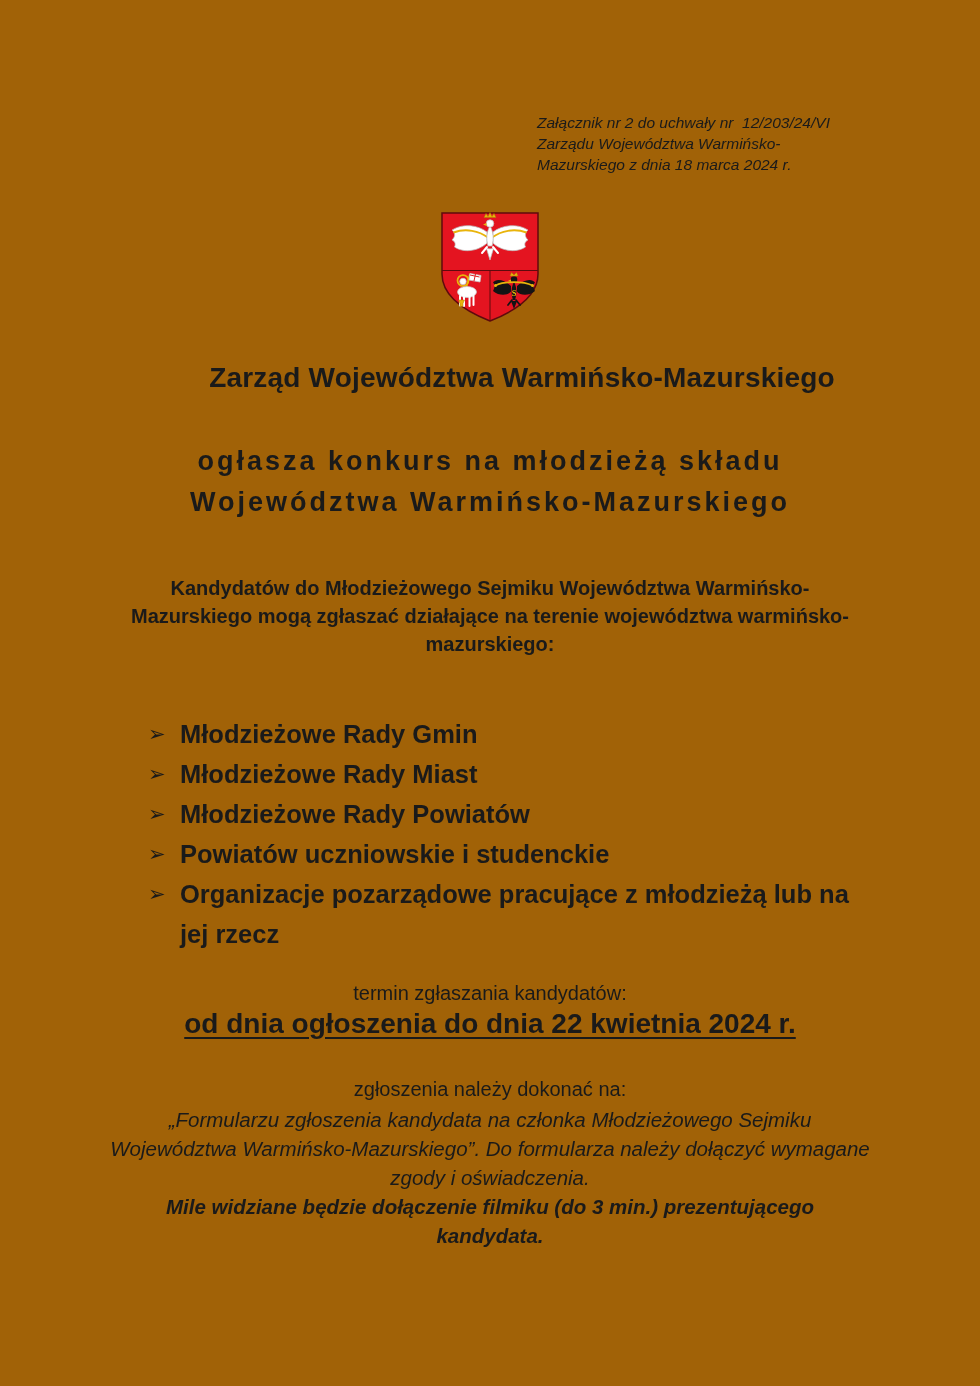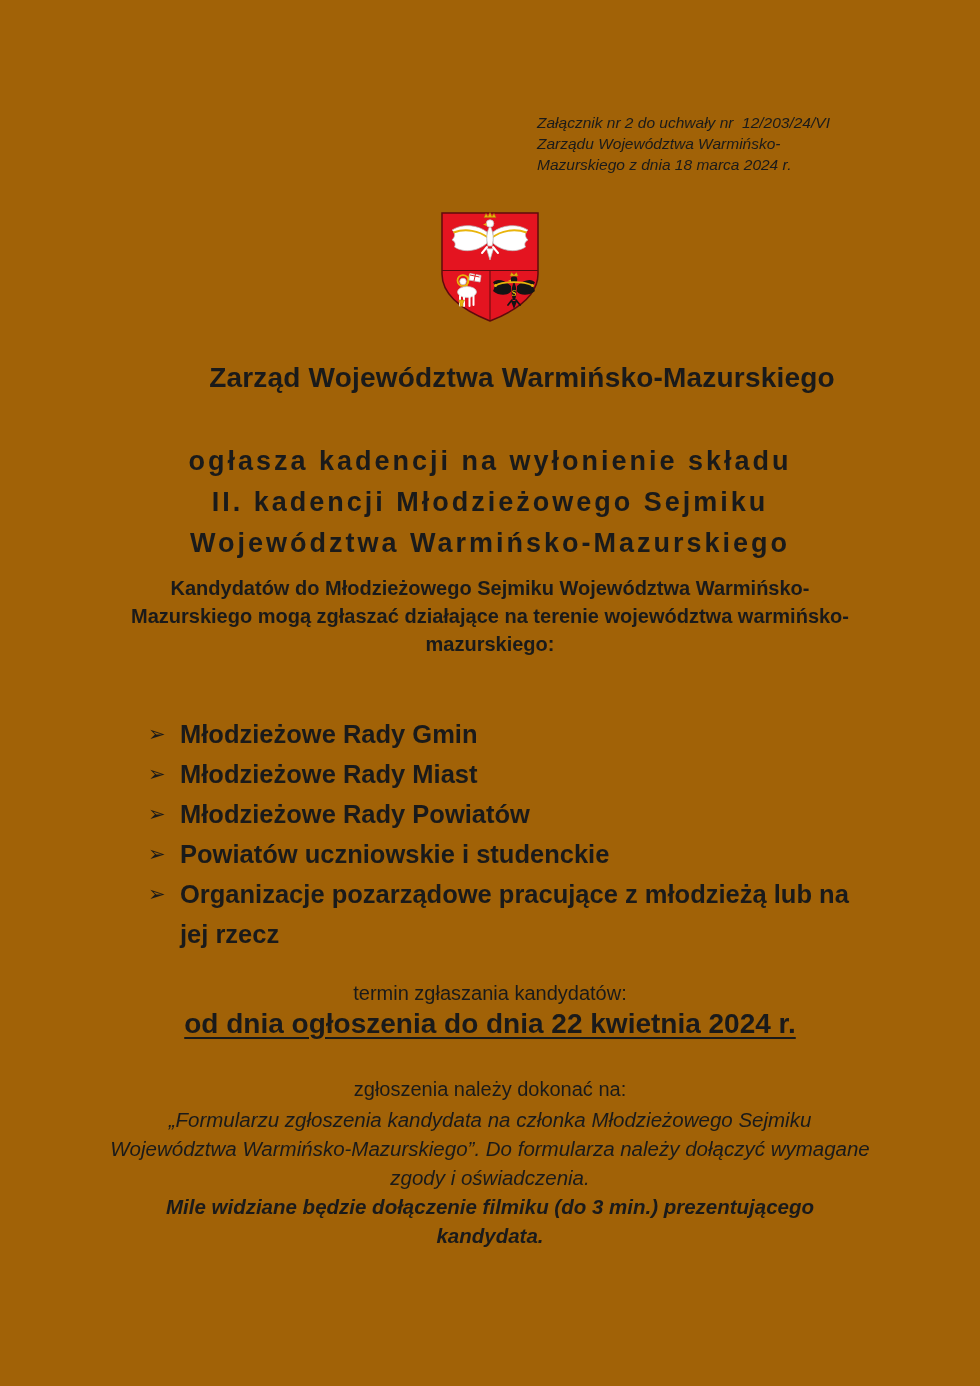--- a/index.html
+++ b/index.html
@@ -196,22 +196,21 @@
         <path d="M146,182 L152,198 L158,182 Z" fill="#141414"></path>
         <path d="M148,180 L140,190 M156,180 L164,190" stroke="#141414" stroke-width="3.5" stroke-linecap="round"></path>
         <text x="152" y="172" font-size="17" font-weight="bold" fill="#e9b40b" text-anchor="middle" font-family="Liberation Serif, serif">S</text>
       </g>
     </svg>
   </div>
 
   <div class="doc-title">Zarząd Województwa Warmińsko-Mazurskiego</div>
 
   <div class="announcement">
-    <div>ogłasza kadencji na wyłonienie składu</div>
-    <div>II. kadencji Młodzieżowego Sejmiku</div>
+    <div>ogłasza konkurs na młodzieżą składu</div>
     <div>Województwa Warmińsko-Mazurskiego</div>
   </div>
 
   <div class="intro">Kandydatów do Młodzieżowego Sejmiku Województwa Warmińsko-Mazurskiego mogą zgłaszać działające na terenie województwa warmińsko-mazurskiego:</div>
 
   <div class="candidate-list">
     <div class="list-item">
       <span class="bullet">➢</span>
       <span class="list-item-text">Młodzieżowe Rady Gmin</span>
     </div>

